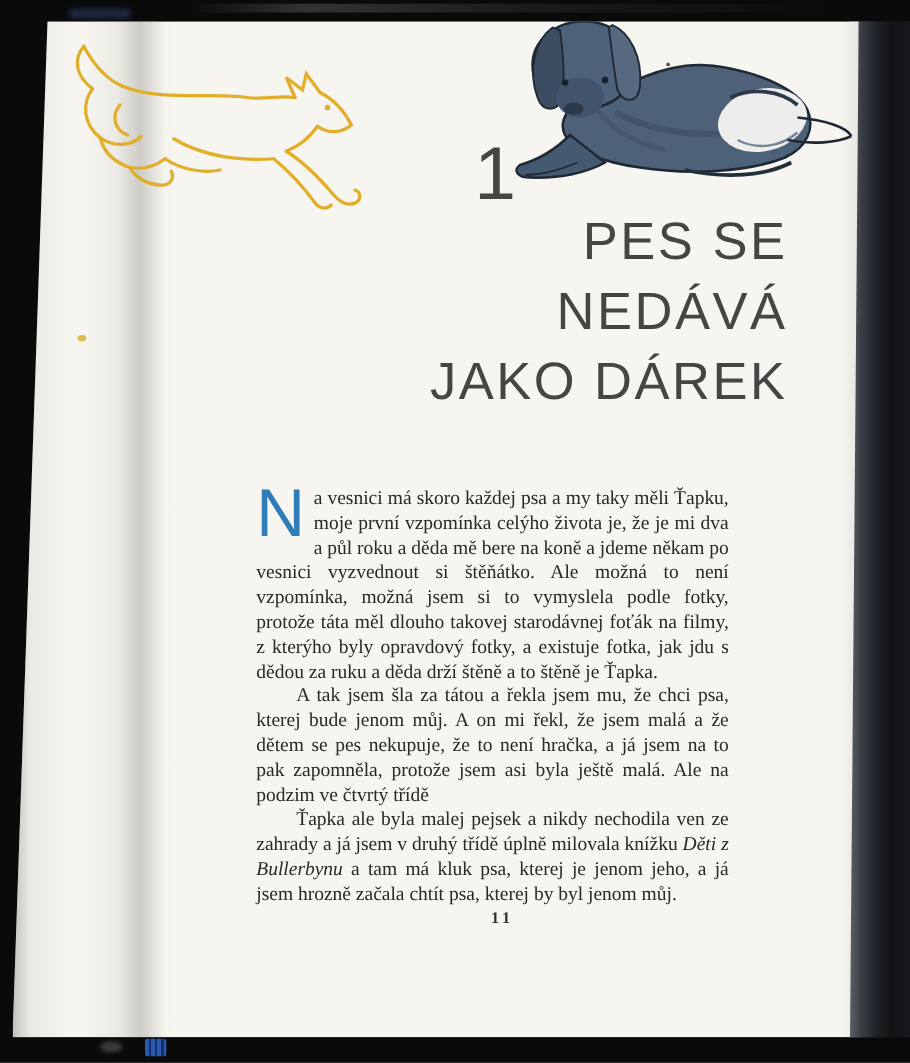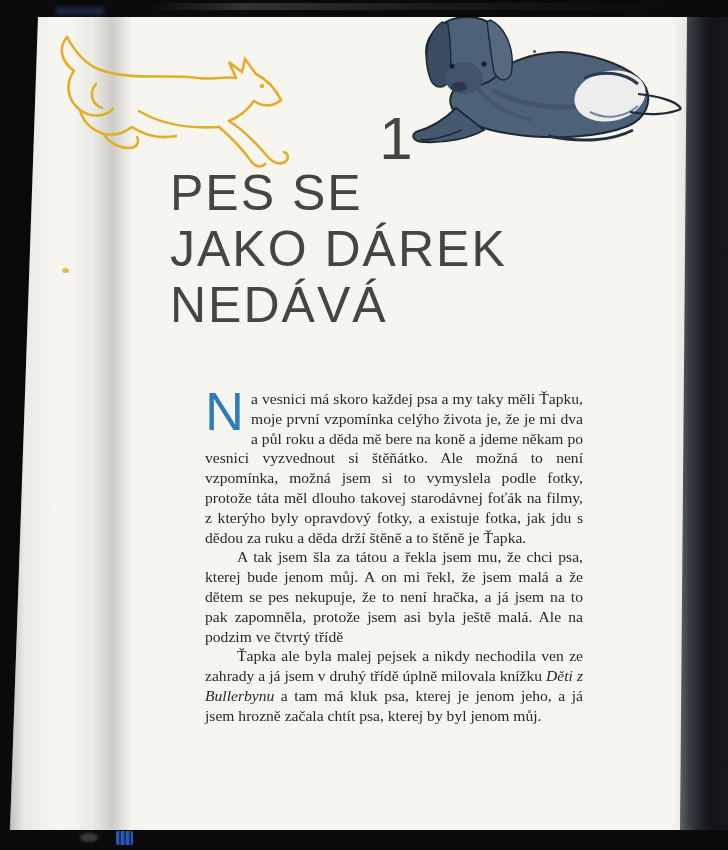--- a/index.html
+++ b/index.html
@@ -28,22 +28,22 @@
     background:linear-gradient(90deg,rgba(0,0,0,0),rgba(0,0,0,.07));}
   .yellow-speck{position:absolute;left:52px;top:251px;width:7px;height:5px;background:#d8c050;border-radius:50%;filter:blur(.5px);}
   .dark-speck{position:absolute;left:523px;top:33px;width:3px;height:3px;background:#55524e;border-radius:50%;}
 
   .illu{position:absolute;}
   #yellow-dog{left:36px;top:5px;}
   #blue-dog{left:390px;top:-5px;}
 
   .chapter-num{position:absolute;left:186px;top:91px;width:400px;text-align:center;
     font-family:"Liberation Sans",sans-serif;font-weight:300;font-size:60px;line-height:62px;color:#454543;}
-  .title{position:absolute;left:160px;top:148px;width:460px;text-align:left;
-    font-family:"Liberation Sans",sans-serif;font-weight:300;font-size:50px;line-height:56px;
+  .title{position:absolute;left:160px;top:148px;width:460px;text-align:right;
+    font-family:"Liberation Sans",sans-serif;font-weight:300;font-size:42px;line-height:56px;
     letter-spacing:2px;color:#454543;}
   .title span{display:block;}
 
   .body-text{position:absolute;left:195px;top:372px;width:378px;
     font-size:15.6px;line-height:19.8px;color:#2a2826;text-align:justify;}
   .body-text p{margin:0;}
   .body-text p.indent{text-indent:32px;}
   .dropcap{float:left;font-family:"Liberation Sans",sans-serif;font-weight:500;
     font-size:54px;line-height:41px;color:#2f7db8;margin:2px 7px 0 0;}
   .ital{font-style:italic;}
@@ -116,25 +116,26 @@
       <ellipse cx="64" cy="66" rx="19" ry="16" fill="#42546b"></ellipse>
       <ellipse cx="59" cy="75" rx="8" ry="5" fill="#2b394b"></ellipse>
       <circle cx="52" cy="54" r="2.6" fill="#16202c"></circle>
       <circle cx="84" cy="52" r="2.6" fill="#16202c"></circle>
     </svg>
 
     <div class="chapter-num">1</div>
 
     <div class="title">
       <span>PES SE</span>
+      <span>NEDÁVÁ</span>
       <span>JAKO DÁREK</span>
-      <span>NEDÁVÁ</span>
     </div>
 
     <div class="body-text">
       <p><span class="dropcap">N</span><span>a vesnici má skoro každej psa a my taky měli Ťapku, moje první vzpomínka celýho života je, že je mi dva a půl roku a děda mě bere na koně a jdeme někam po vesnici vyzvednout si štěňátko. Ale možná to není vzpomínka, možná jsem si to vymyslela podle fotky, protože táta měl dlouho takovej starodávnej foťák na filmy, z kterýho byly opravdový fotky, a existuje fotka, jak jdu s dědou za ruku a děda drží štěně a to štěně je Ťapka.</span></p>
       <p class="indent"><span>A tak jsem šla za tátou a řekla jsem mu, že chci psa, kterej bude jenom můj. A on mi řekl, že jsem malá a že dětem se pes nekupuje, že to není hračka, a já jsem na to pak zapomněla, protože jsem asi byla ještě malá. Ale na podzim ve čtvrtý třídě</span></p>
       <p class="indent"><span>Ťapka ale byla malej pejsek a nikdy nechodila ven ze zahrady a já jsem v druhý třídě úplně milovala knížku </span><span class="ital">Děti z Bullerbynu</span><span> a tam má kluk psa, kterej je jenom jeho, a já jsem hrozně začala chtít psa, kterej by byl jenom můj.</span></p>
     </div>
 
+    <div class="folio">11</div>
   </div>
 
 </div>
 
 </body></html>

